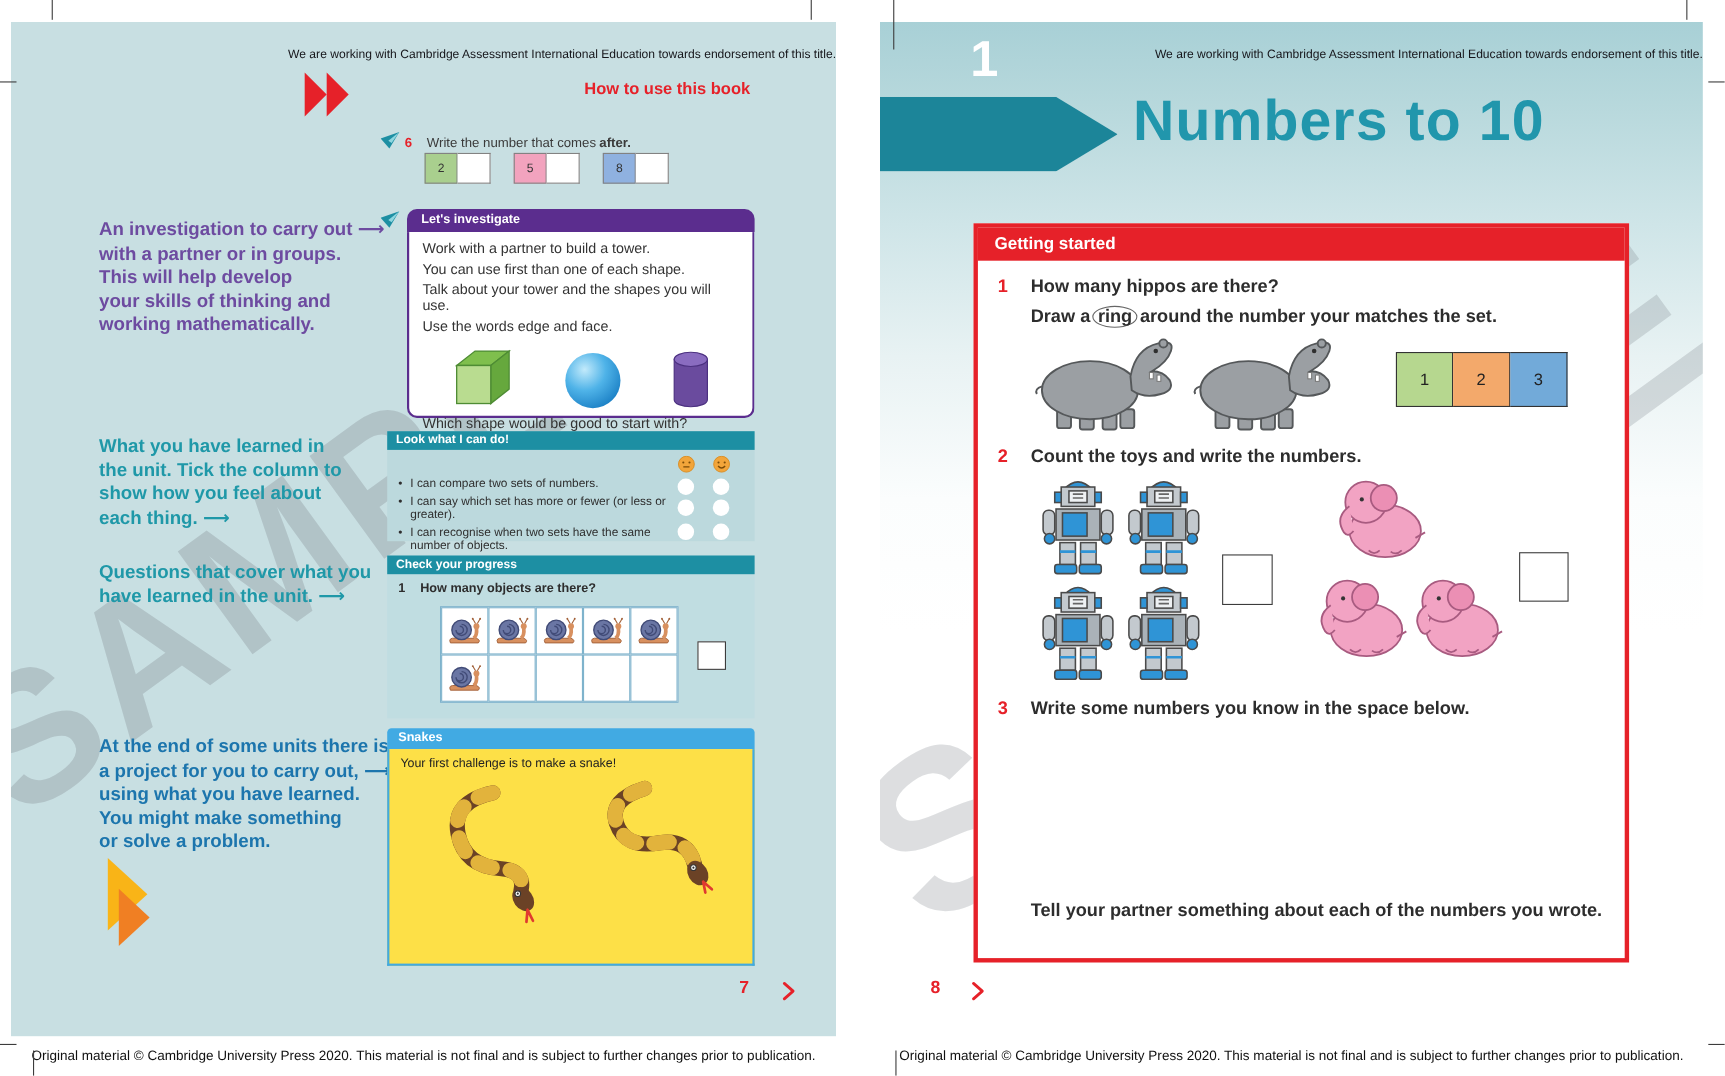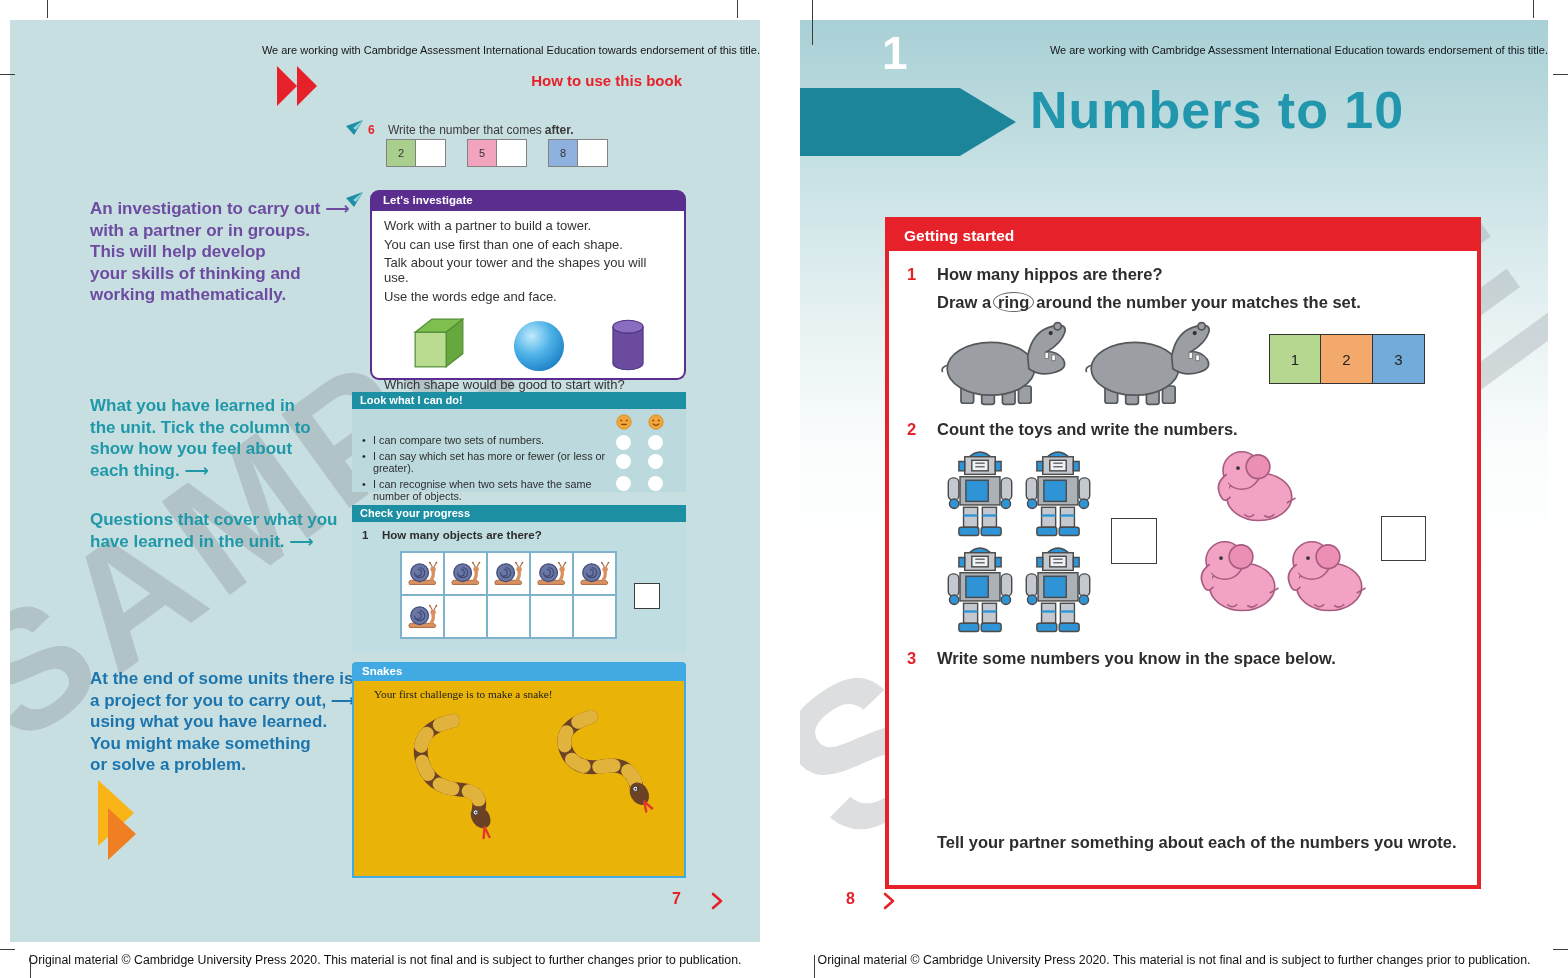--- a/index.html
+++ b/index.html
@@ -47,30 +47,30 @@
   .tick{position:absolute;width:15px;height:15px;border-radius:50%;background:#fff;}
   #progressBox{left:342px;top:485px;width:334px;height:148px;background:#c0dde1;}
   .pqnum{left:10px;top:24px;font-size:11.5px;font-weight:700;color:#2d2d2d;}
   .pqtext{left:30px;top:24px;font-size:11.5px;font-weight:600;color:#2d2d2d;}
   .tenframe{left:48px;top:46px;display:grid;grid-template-columns:repeat(5,43px);grid-template-rows:repeat(2,43px);
             background:#fff;border:1px solid #7fb3cc;}
   .tf-cell{border:1px solid #7fb3cc;display:flex;align-items:center;justify-content:center;box-sizing:border-box;}
   .ansbox{position:absolute;background:#fff;border:1.6px solid #3c3c3c;box-sizing:border-box;}
   #snakesBox{left:342px;top:642px;width:334px;height:216px;}
   #snakesBox .hdr{background:#41aae3;height:19px;line-height:19px;font-size:11.5px;border-radius:4px 4px 0 0;}
-  #snakesBox .bdy{position:absolute;top:19px;bottom:0;left:0;right:0;background:#eab308;
-                  border:2px solid #41aae3;border-top:none;padding:7px 20px;box-sizing:border-box;font-family:Liberation Serif, serif;}
+  #snakesBox .bdy{position:absolute;top:19px;bottom:0;left:0;right:0;background:#fde047;
+                  border:2px solid #41aae3;border-top:none;padding:7px 10px;box-sizing:border-box;}
   .snline{font-size:11.3px;color:#222;margin-bottom:3px;}
   .pagenum{font-size:16px;font-weight:700;color:#e62129;}
   
   #banner{left:0;top:68px;width:216px;height:68px;background:#1c8599;
           clip-path:polygon(0 0,74% 0,100% 50%,74% 100%,0 100%);}
   #bannerNum{left:82px;top:6px;font-size:46px;font-weight:700;color:#fff;}
   #unitTitle{left:230px;top:60px;font-size:52px;font-weight:600;color:#2196ac;letter-spacing:1px;}
-  #gsBox{left:85px;top:197px;width:596px;height:672px;background:#fff;border:4px solid #e62129;box-sizing:border-box;}
+  #gsBox{left:85px;top:183px;width:596px;height:672px;background:#fff;border:4px solid #e62129;box-sizing:border-box;}
   #gsHdr{background:#e62129;height:30px;line-height:30px;color:#fff;font-weight:700;font-size:15.5px;padding-left:15px;}
   .rqnum{font-size:16.5px;font-weight:700;color:#e62129;}
   .rqtext{font-size:16.5px;color:#2d2d2d;font-weight:bold;}
   .ring{border:1.6px solid #666;border-radius:50%;padding:0 4px;margin:0 2px;}
   .ncell{width:52px;height:50px;display:flex;align-items:center;justify-content:center;
          font-size:15px;color:#222;border:1.5px solid #333;box-sizing:border-box;}
   .n-green{background:#b6d78f;} .n-orange{background:#f3a96b;border-left:none;} .n-blue{background:#72aad9;border-left:none;}
 </style>
 </head>
 <body>

